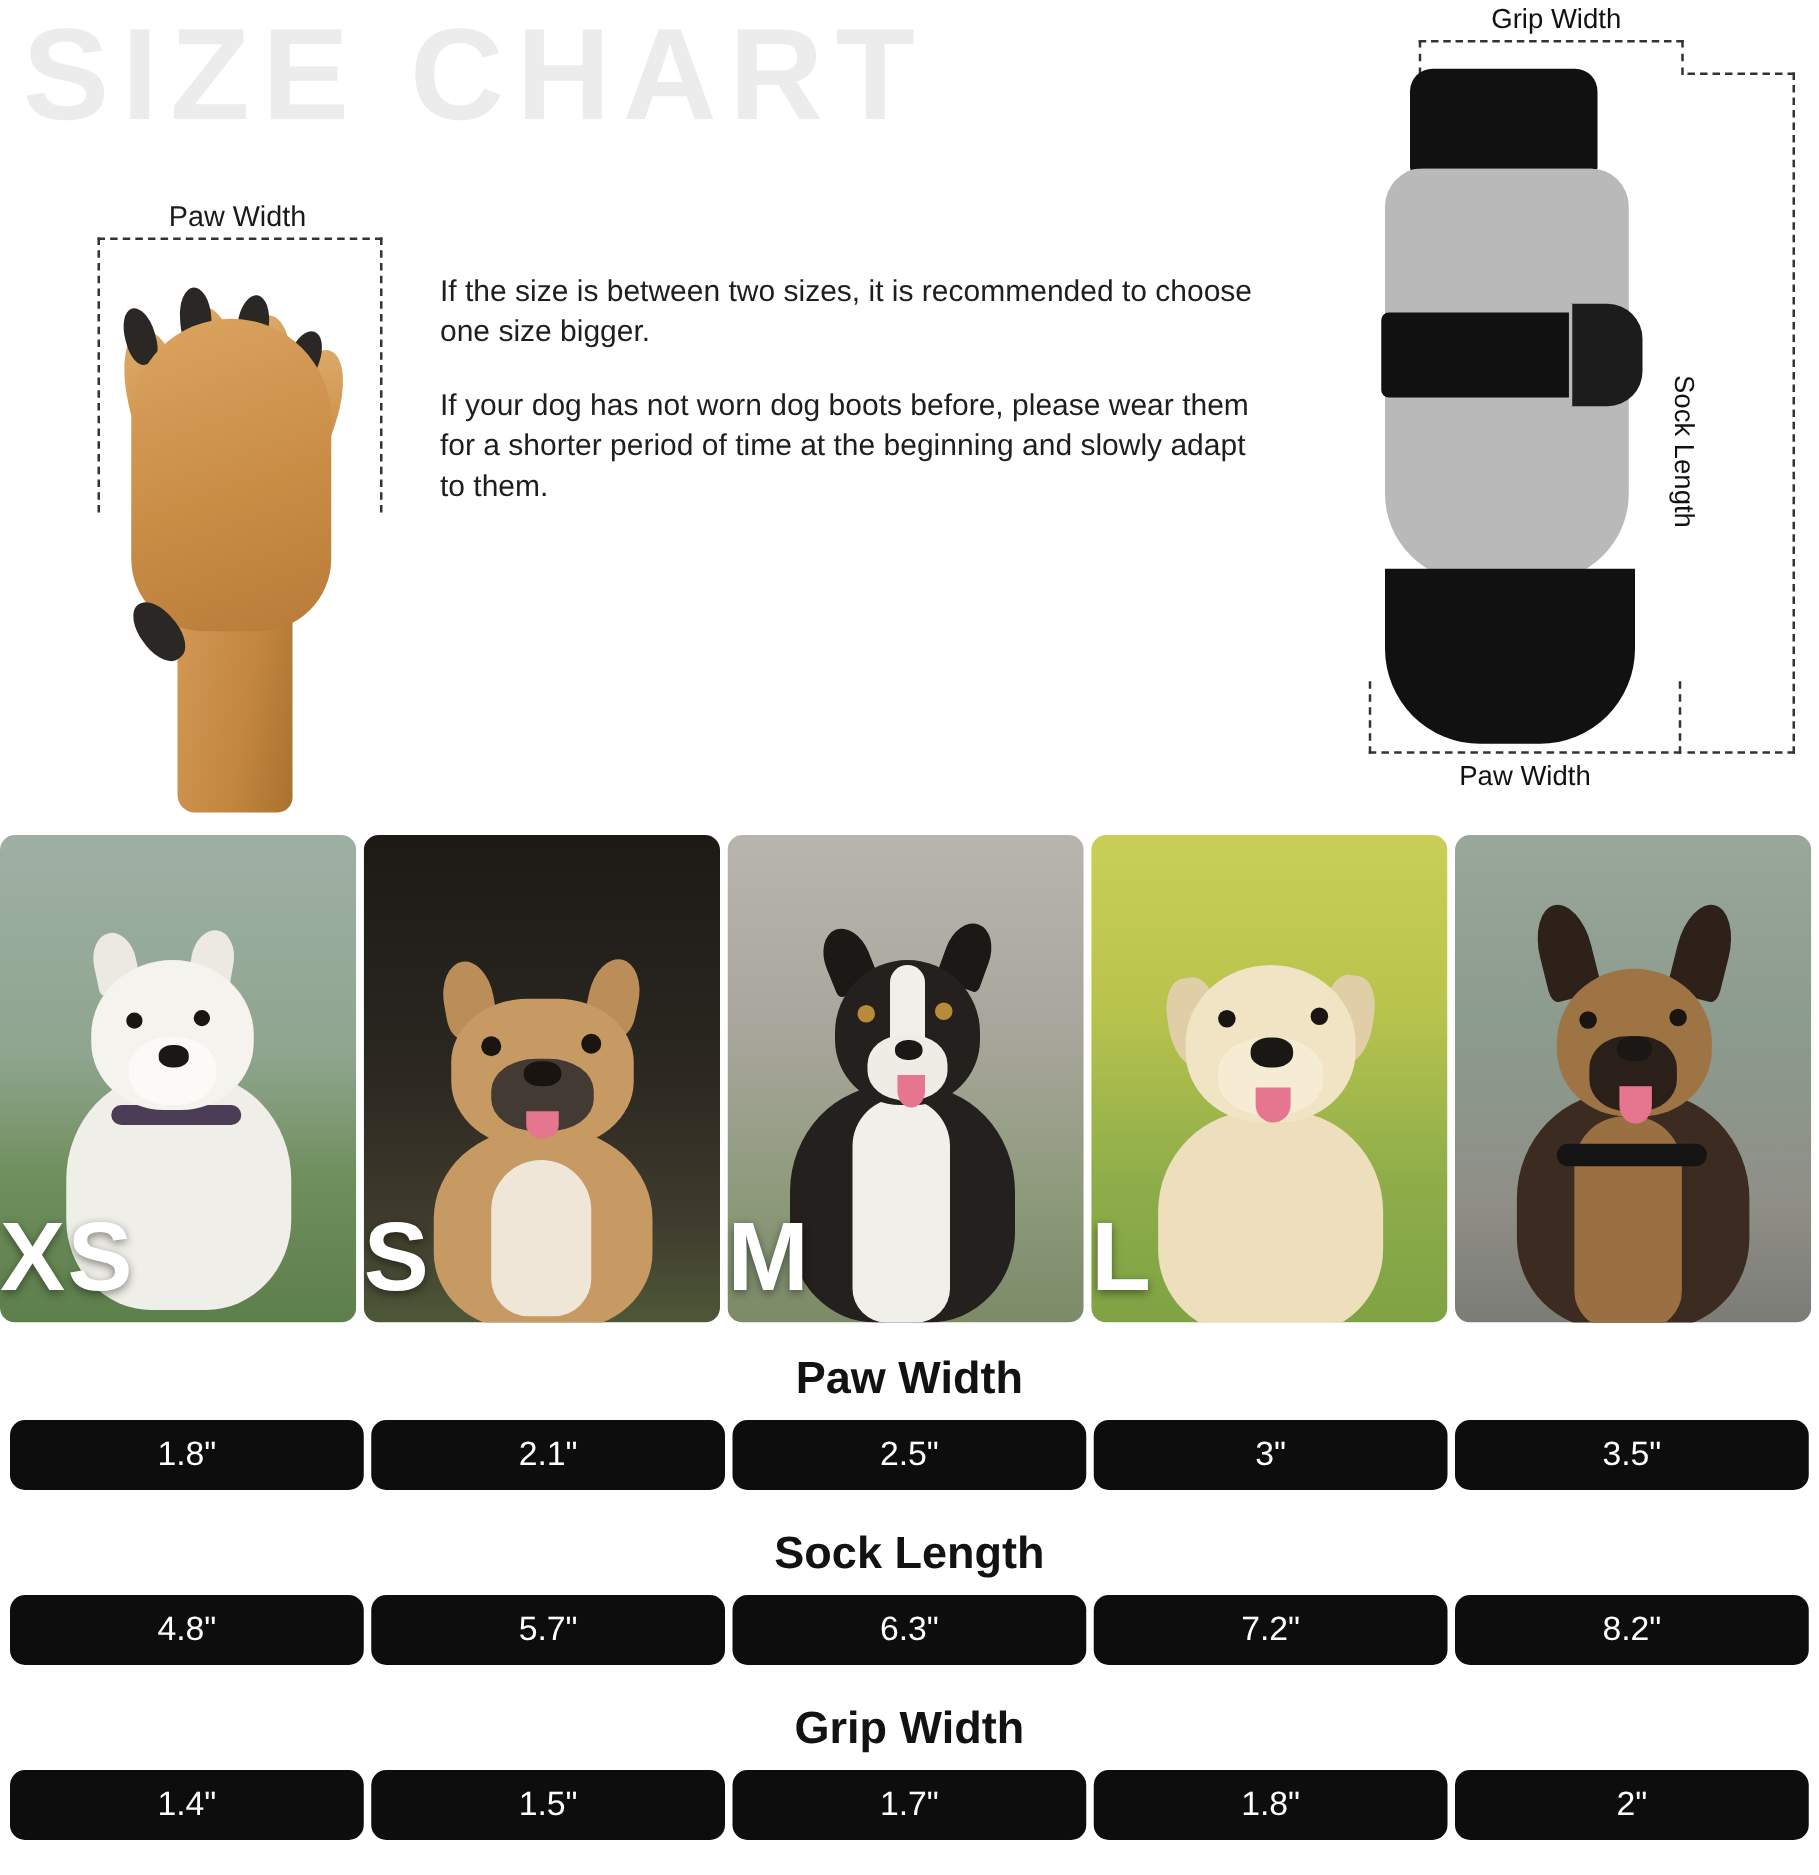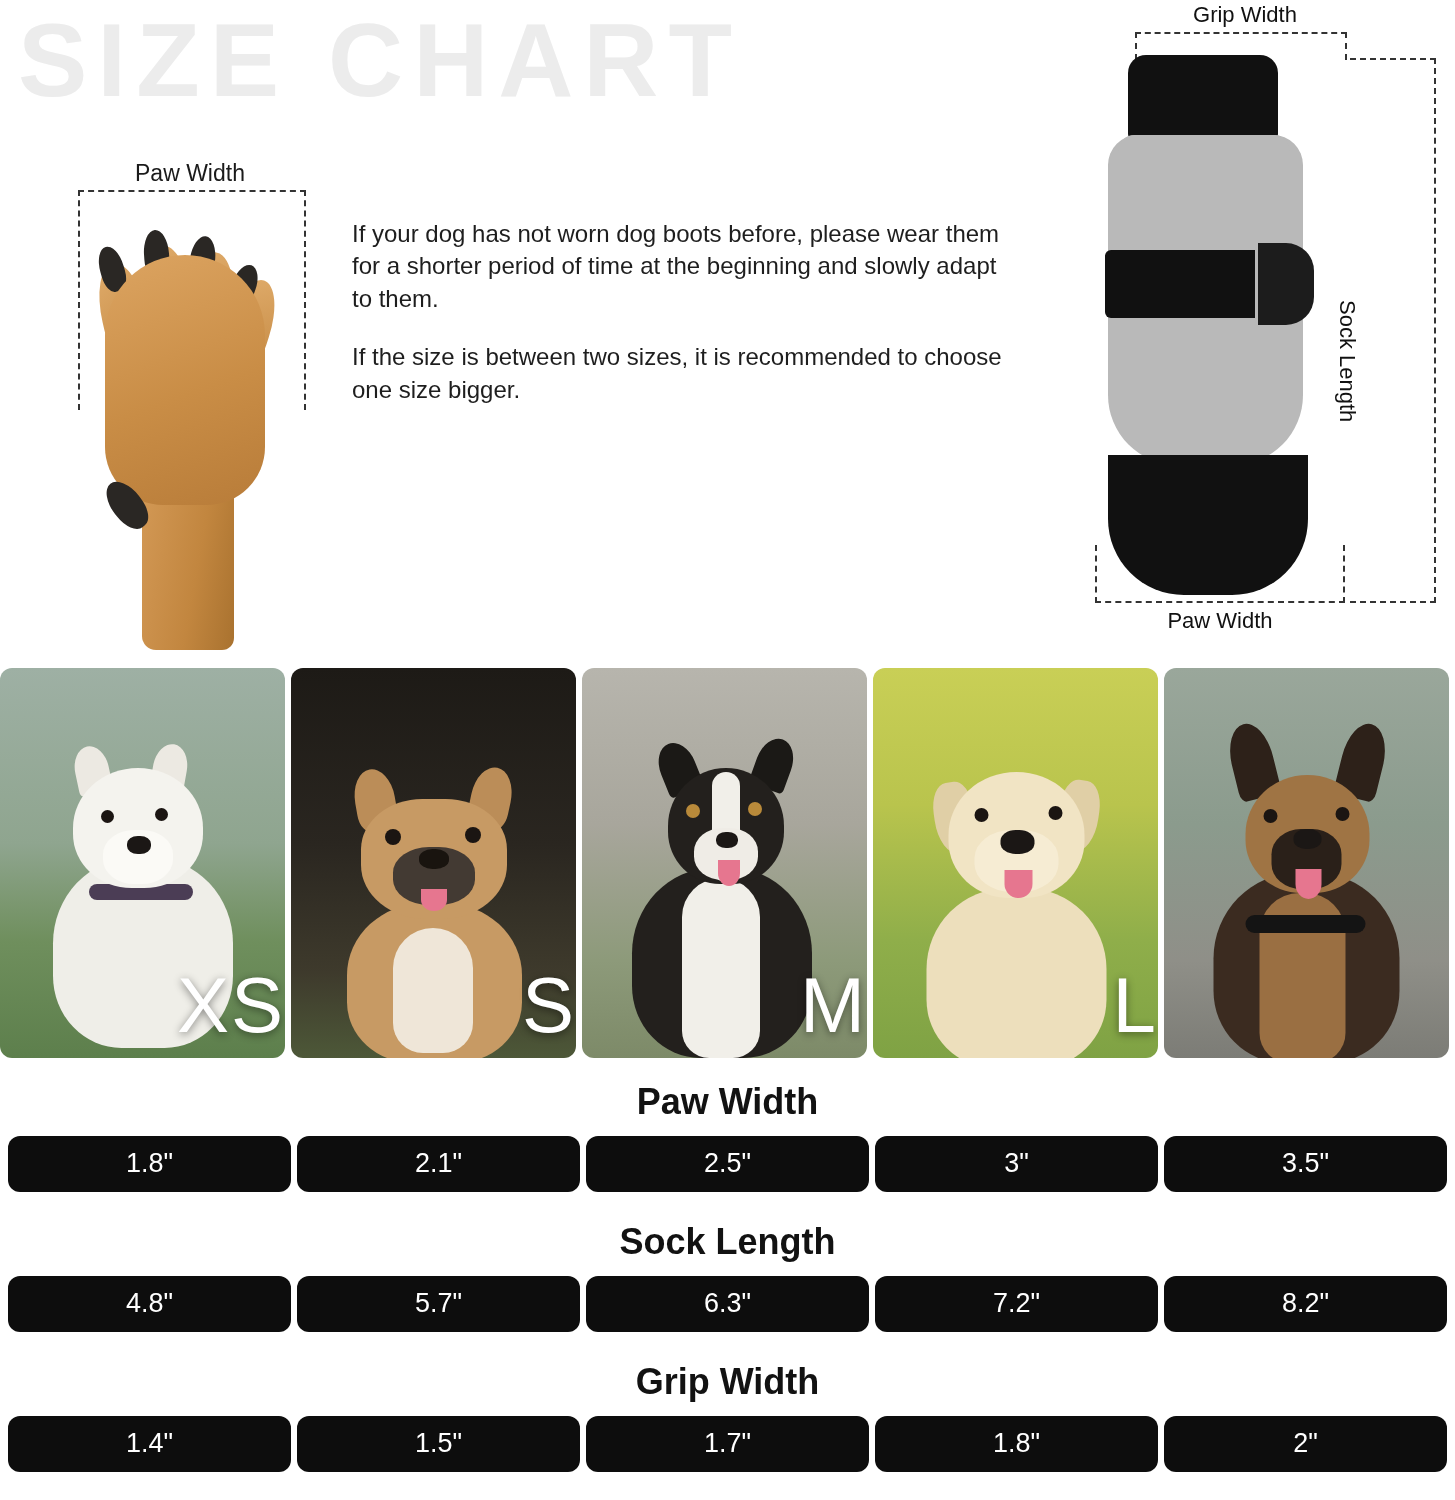--- a/index.html
+++ b/index.html
@@ -283,24 +283,24 @@
     height: 390px;
     border-radius: 12px;
     overflow: hidden;
   }
   .dog-card .scene { position: absolute; inset: 0; }
   .dog-size {
     position: absolute;
     left: 0;
     right: 0;
     bottom: 14px;
-    text-align: right;
+    text-align: left;
     color: #ffffff;
     font-size: 78px;
-    font-weight: normal;
+    font-weight: bold;
     letter-spacing: 2px;
     text-shadow: 0 2px 8px rgba(0,0,0,.45);
     line-height: 1;
   }
 
   
   .scene.xs { background: linear-gradient(180deg,#9eb0a4 0%, #8fa58f 45%, #6f8f5d 70%, #5d7f4c 100%); }
   .scene.s  { background: linear-gradient(180deg,#1d1a16 0%, #2a2620 45%, #3e3a2c 78%, #4d5838 100%); }
   .scene.m  { background: linear-gradient(180deg,#b7b5ad 0%, #a8a69c 40%, #8d9a7a 75%, #7d8a68 100%); }
   .scene.l  { background: linear-gradient(180deg,#c9cf56 0%, #b9c44d 35%, #8fae4a 70%, #7fa244 100%); }
@@ -443,22 +443,22 @@
     <div class="nail n2"></div>
     <div class="nail n3"></div>
     <div class="nail n4"></div>
     <div class="paw-leg"></div>
     <div class="paw-pad"></div>
     <div class="dewclaw"></div>
   </div>
 </div>
 
 <div class="tips">
+  <p class="tip-p">If the size is between two sizes, it is recommended to choose one size bigger.</p>
   <p class="tip-p">If your dog has not worn dog boots before, please wear them for a shorter period of time at the beginning and slowly adapt to them.</p>
-  <p class="tip-p">If the size is between two sizes, it is recommended to choose one size bigger.</p>
 </div>
 
 <div class="boot-block">
   <div class="grip-label">Grip Width</div>
   <div class="grip-dim"></div>
   <div class="sock-dim"></div>
   <div class="sock-label">Sock Length</div>
   <div class="boot">
     <div class="boot-cuff"></div>
     <div class="boot-body"></div>

